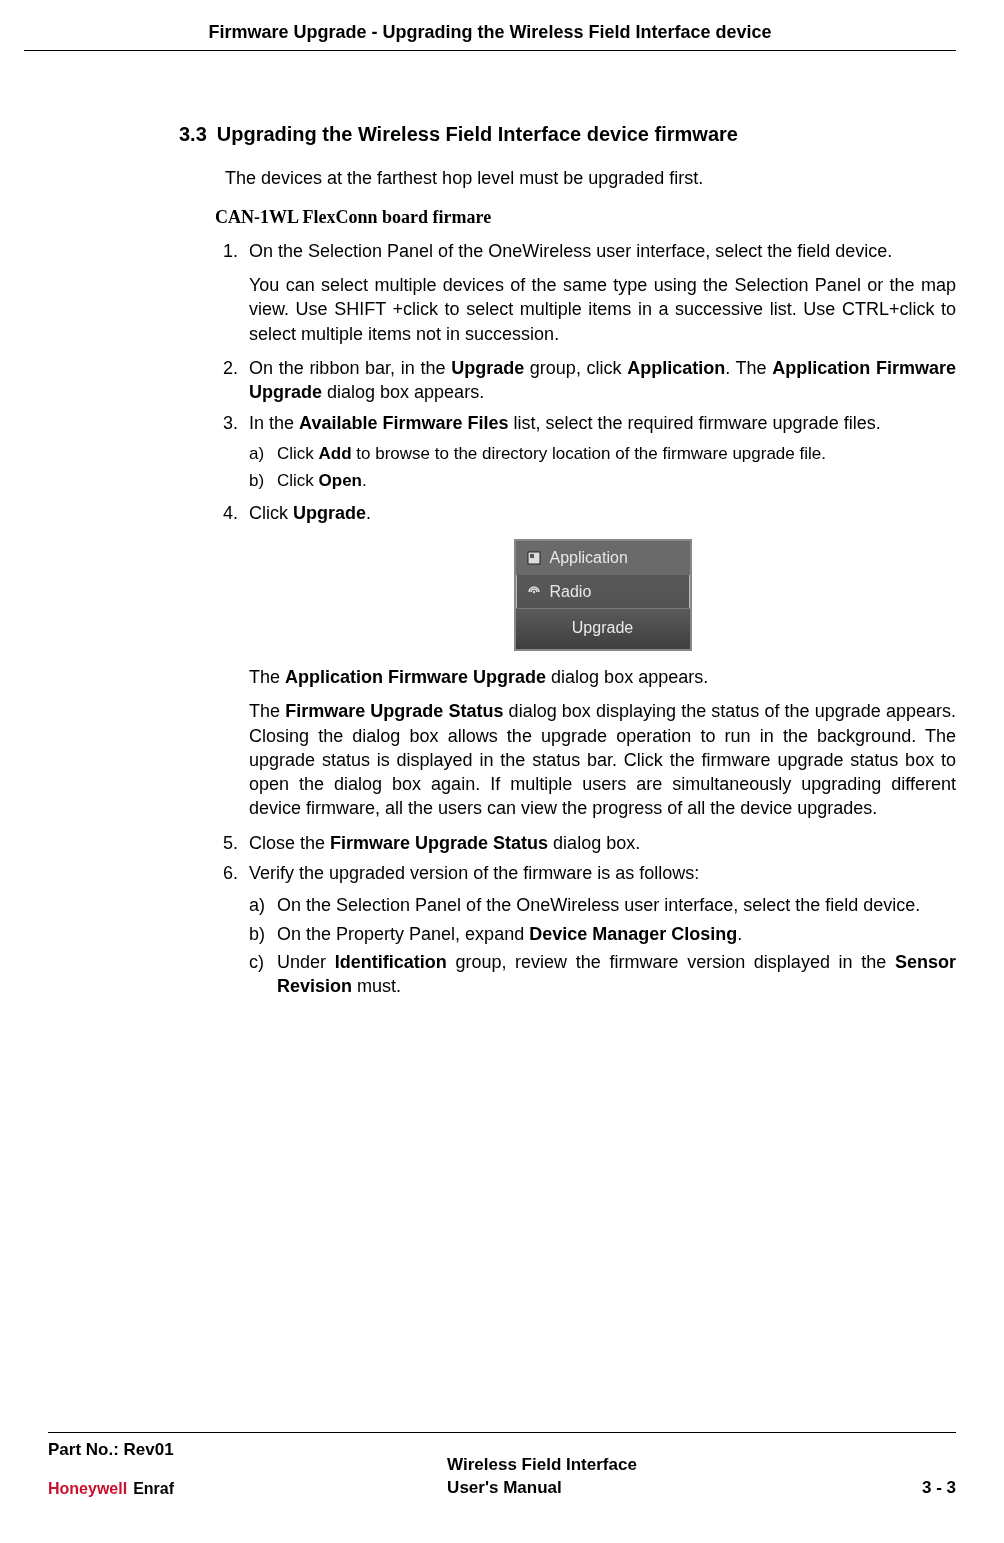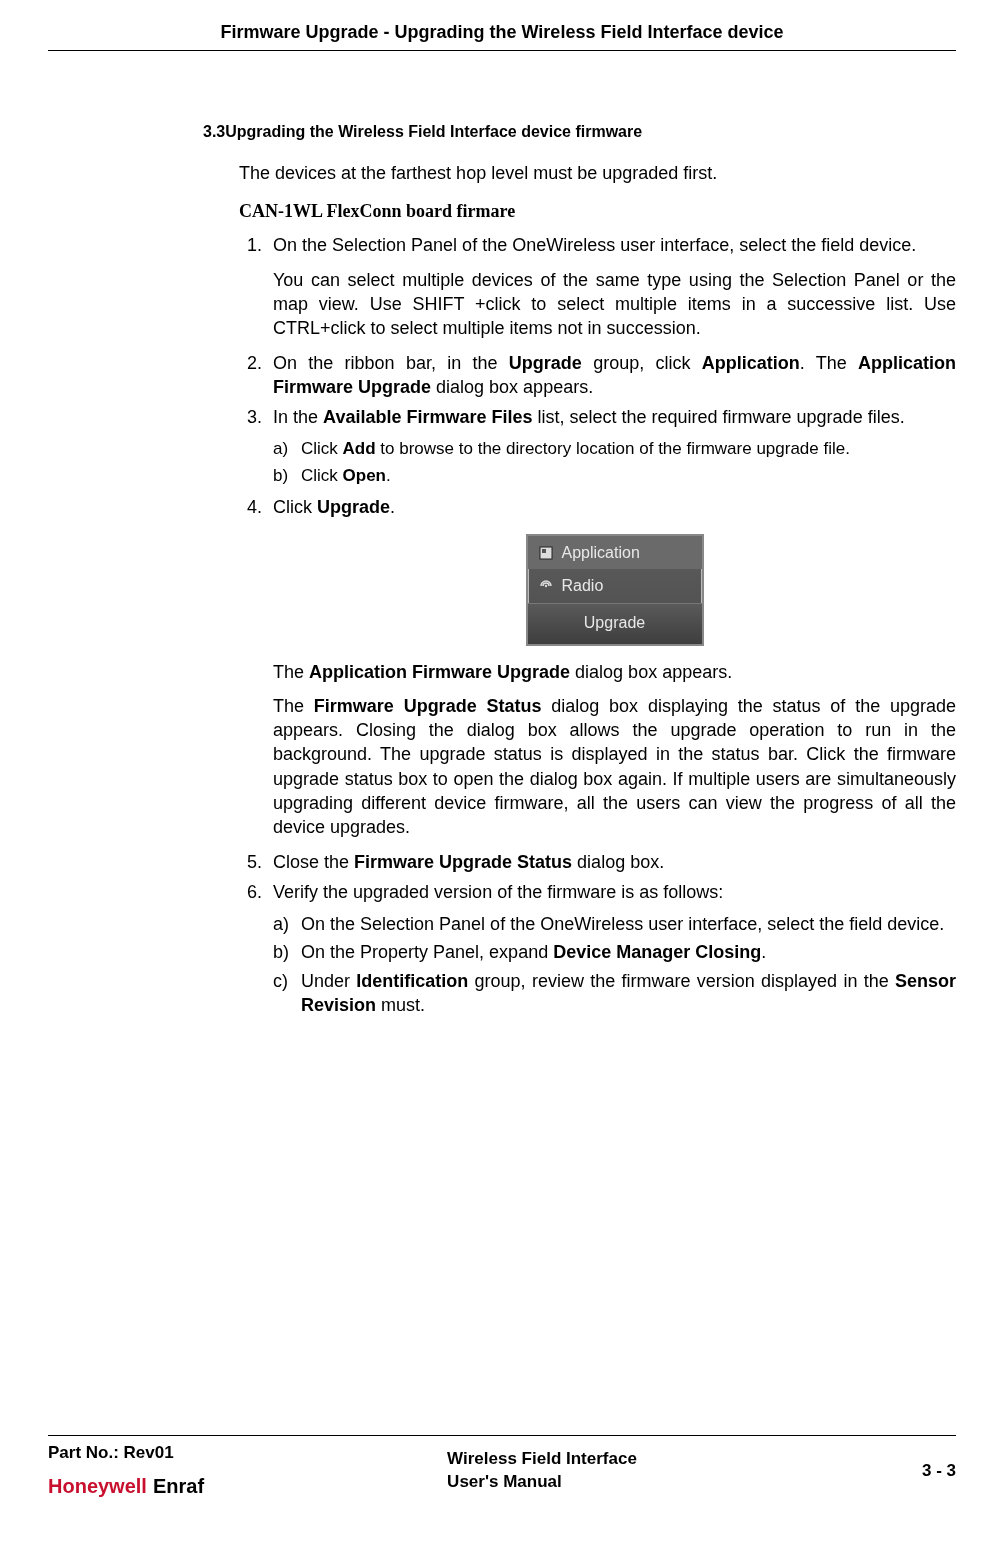--- a/index.html
+++ b/index.html
@@ -6,21 +6,21 @@
     font-family: Arial, Helvetica, sans-serif;
     font-size: 18px;
     color: #000;
     margin: 0;
     padding: 0;
     width: 1004px;
     box-sizing: border-box;
     line-height: 1.35;
   }
   .page {
-    padding: 20px 48px 0 48px;
+    padding: 20px 48px 0 24px;
     min-height: 1490px;
     position: relative;
   }
   .header-title {
     text-align: center;
     font-weight: bold;
     font-size: 18px;
     margin-bottom: 6px;
   }
   .header-rule {
@@ -28,26 +28,27 @@
     border-top: 1.5px solid #000;
     margin: 0;
   }
   .content {
     margin-left: 155px;
     margin-right: 0;
     margin-top: 70px;
   }
   .section-heading {
     font-weight: bold;
-    font-size: 16px;
-    display: flex;
+    font-size: 20px;
+    display: flex;
+    gap: 10px;
     margin-bottom: 18px;
   }
   .intro {
-    margin-left: 36px;
+    margin-left: 46px;
     margin-bottom: 14px;
   }
   .sub-heading {
     font-weight: bold;
     margin-left: 36px;
     margin-bottom: 10px;
     font-family: Liberation Serif, serif;
   }
   ol.main-list {
     margin: 0 0 0 36px;
@@ -126,33 +127,33 @@
     right: 48px;
   }
   .footer-rule {
     border: none;
     border-top: 1.5px solid #000;
     margin: 0 0 6px 0;
   }
   .footer-row {
     display: flex;
     justify-content: space-between;
-    align-items: center;
+    align-items: flex-end;
     font-weight: bold;
     font-size: 17px;
     gap: 8px;
   }
   .footer-left { min-width: 200px; }
   .footer-mid { flex: 0 0 auto; margin-left: -60px;}
   .footer-right { min-width: 60px; text-align: right; }
   .brand {
     font-weight: bold;
     font-style: italic;
-    font-size: 20px;
-    margin-top: 8px;
+    font-size: 16px;
+    margin-top: 16px;
   }
   .brand .h {
     color: #c8102e;
     font-style: normal;
   }
   .brand .e {
     color: #000;
     font-style: normal;
     margin-left: 6px;
   }

